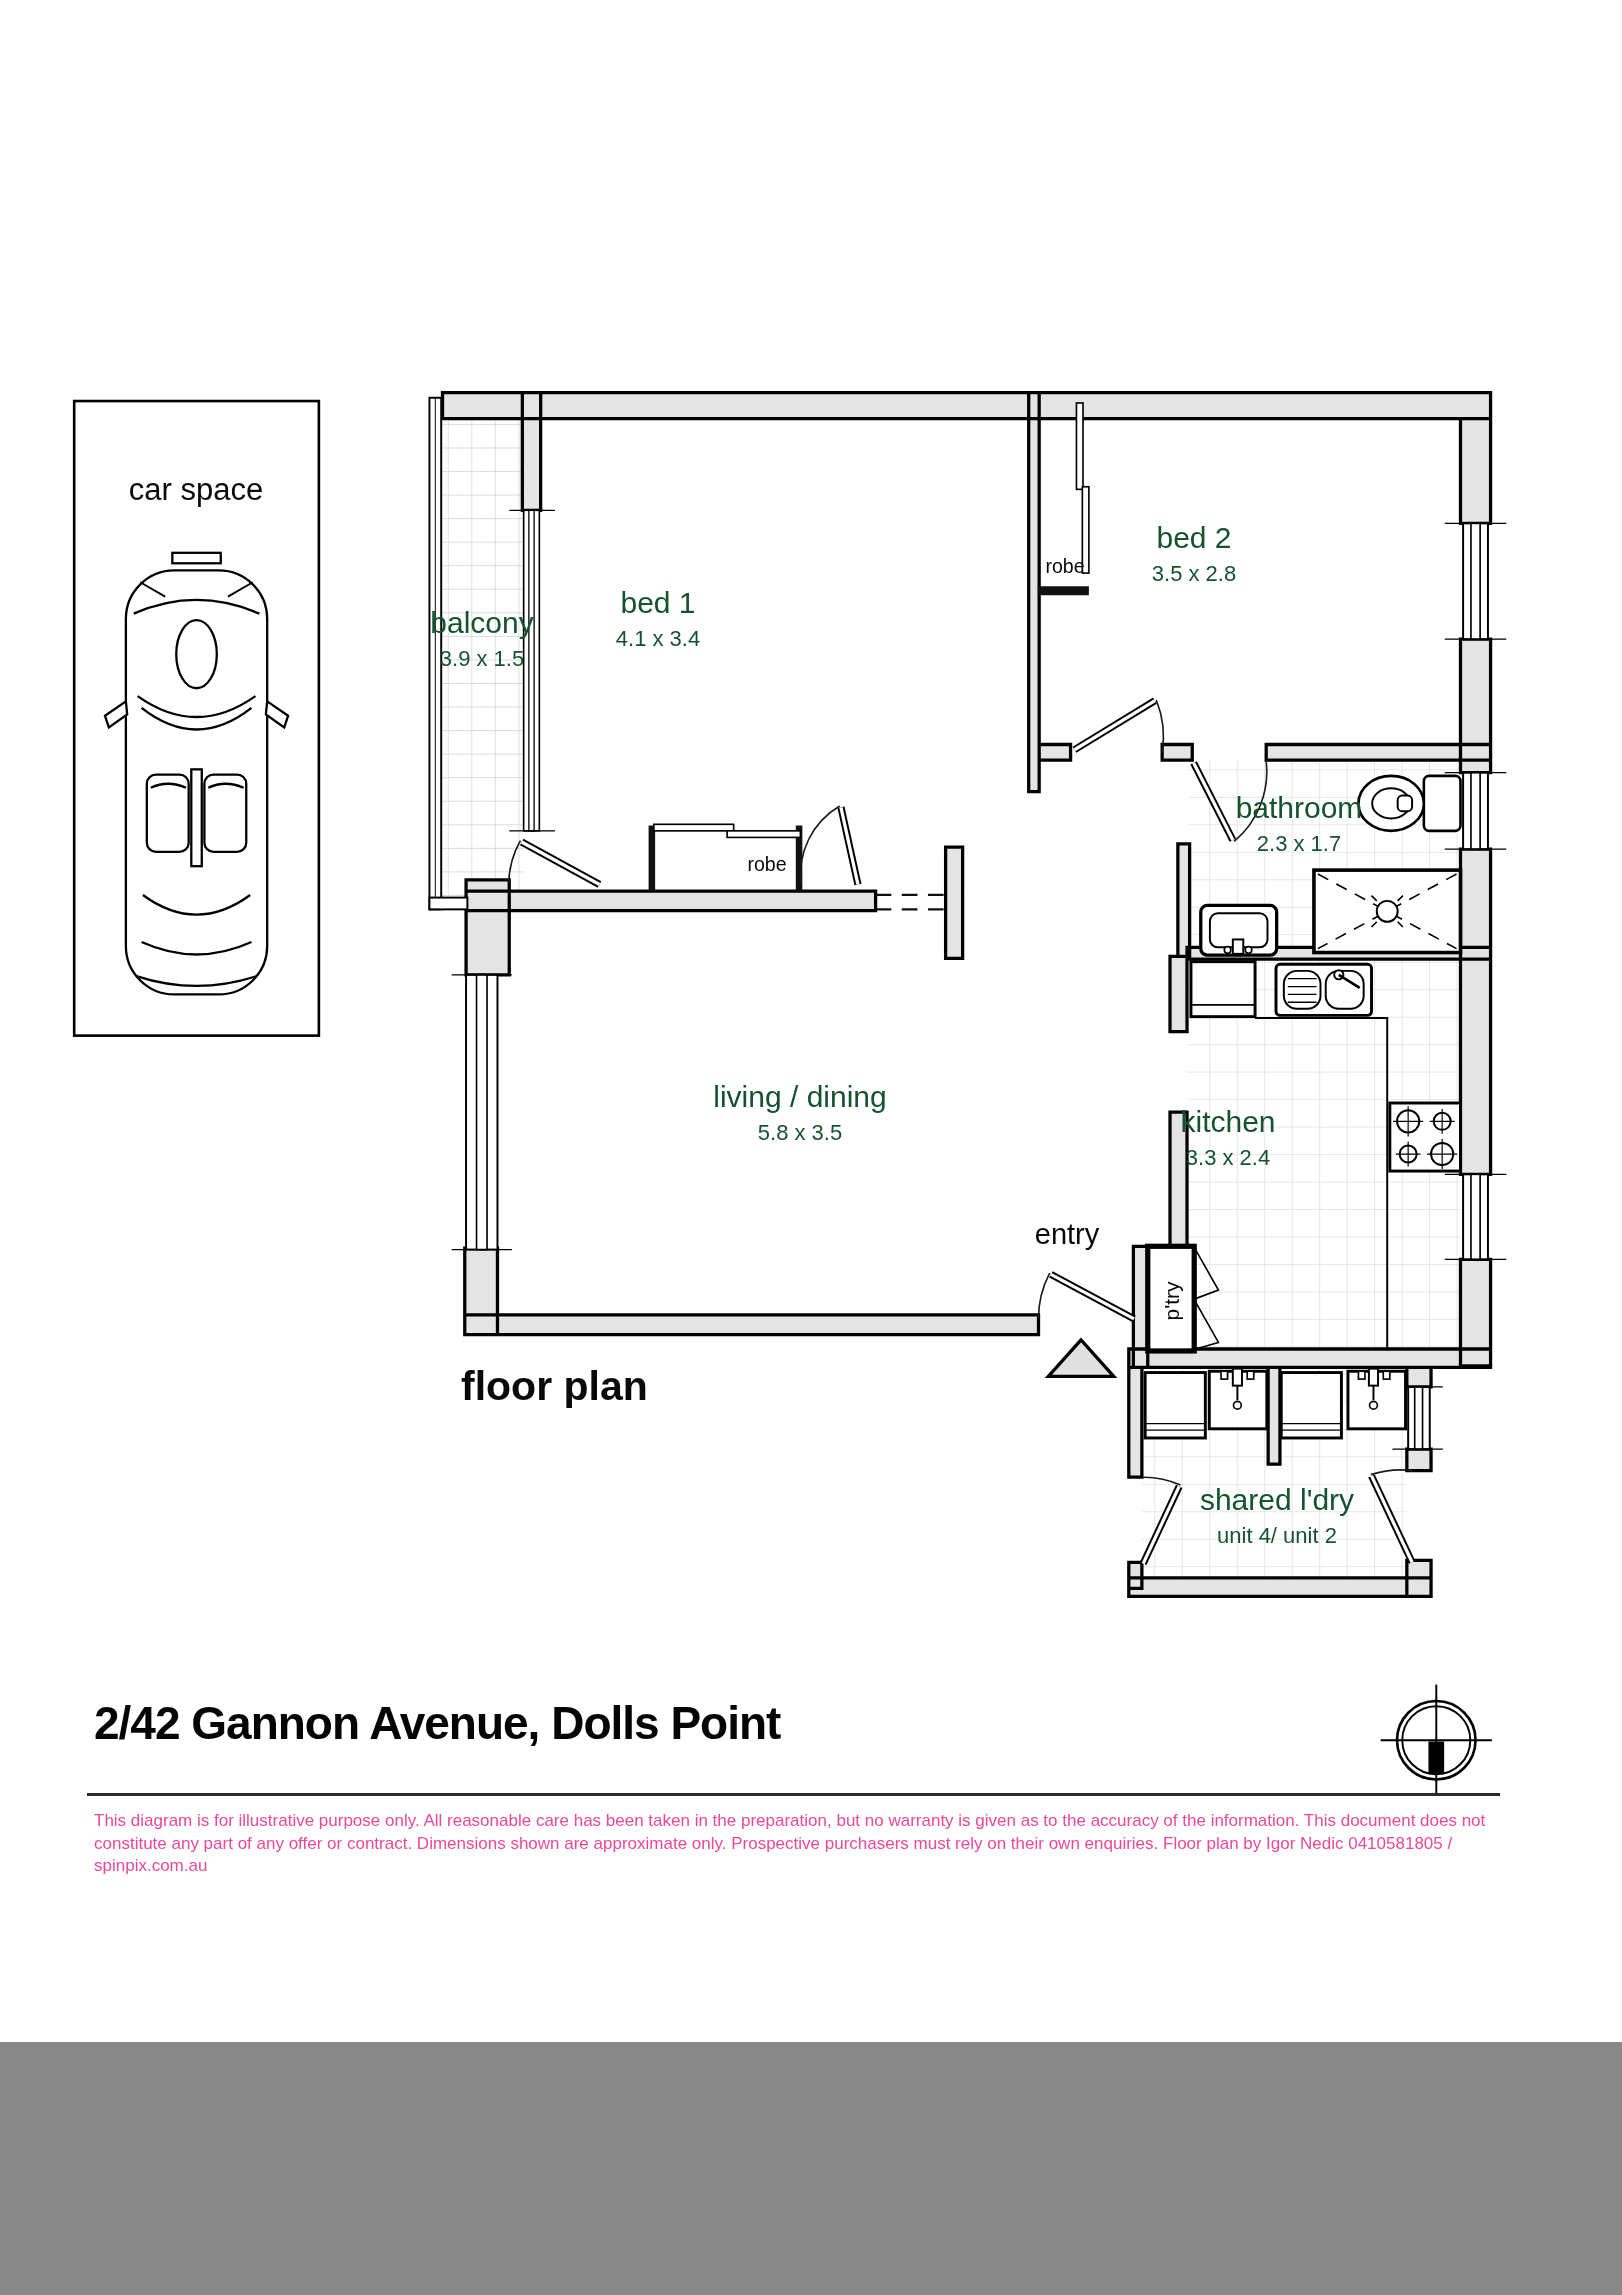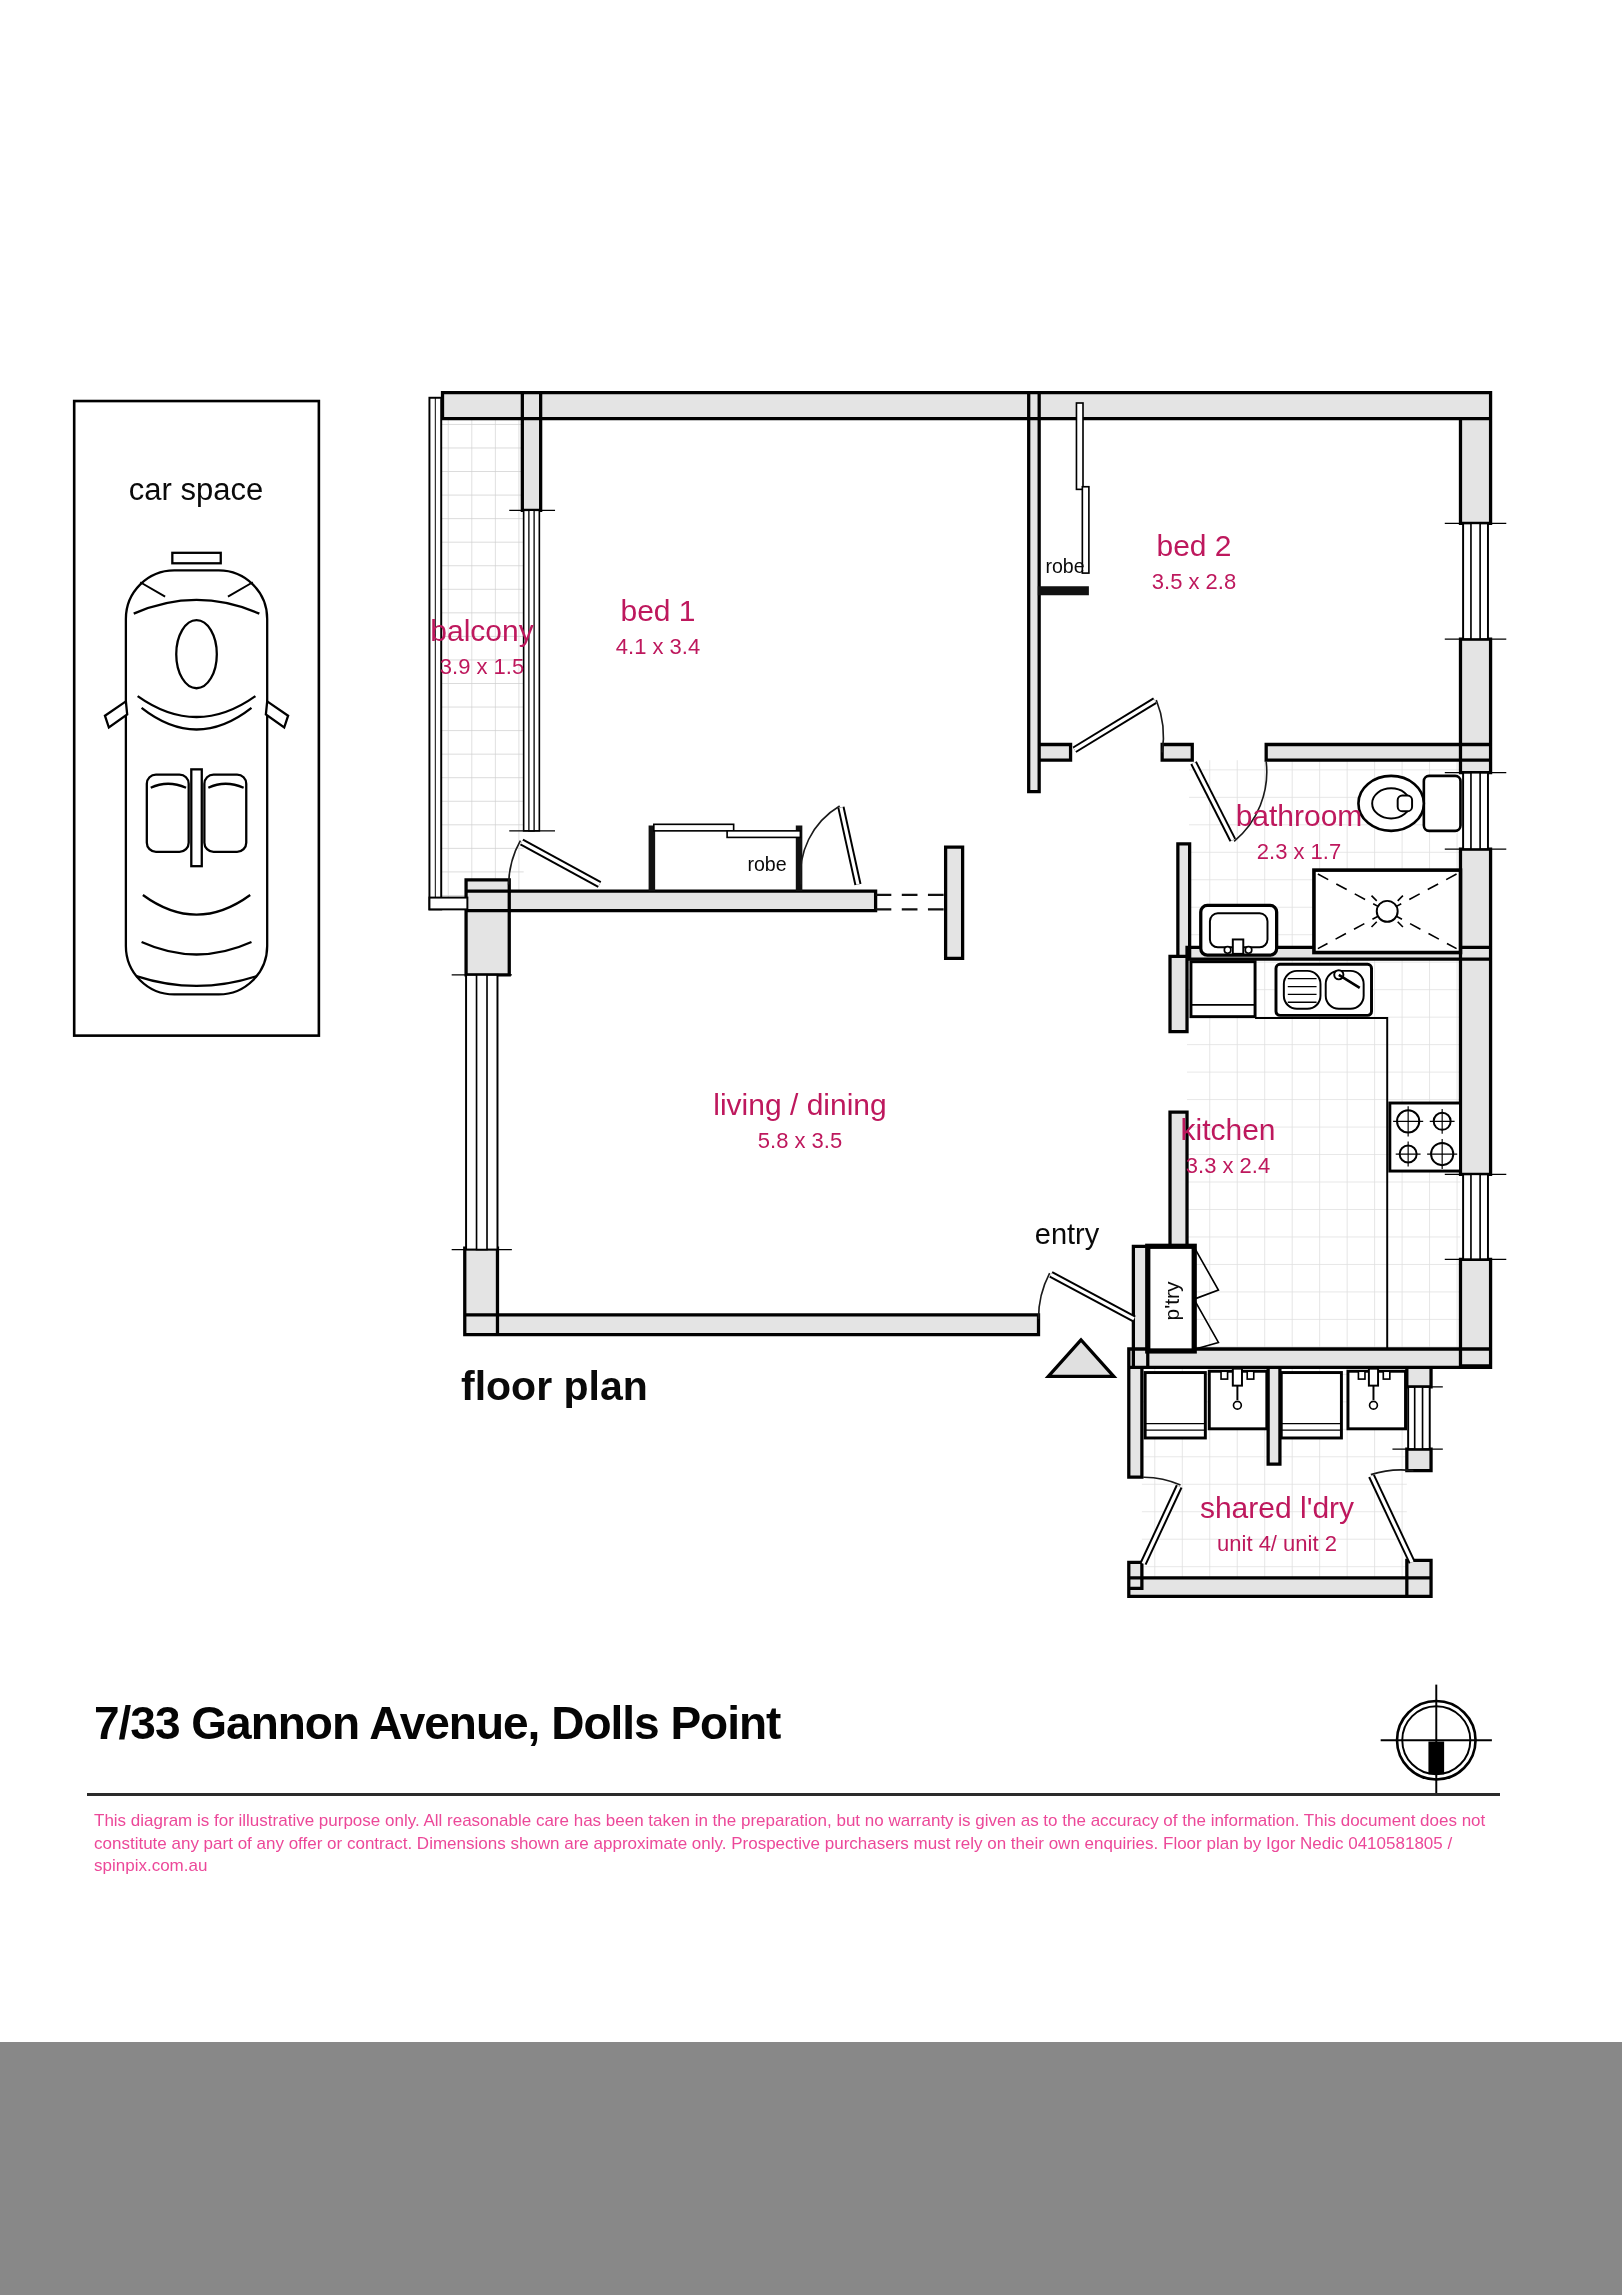--- a/index.html
+++ b/index.html
@@ -1,21 +1,21 @@
 <!DOCTYPE html>
 <html style="font-size:10.5px"><head>
 <meta charset="utf-8">
 <title>Floor Plan</title>
 <style>
   html,body{margin:0;padding:0;background:#888;}
   .canvas{position:relative;width:1623px;height:2042px;background:#ffffff;overflow:hidden;
           font-family:"Liberation Sans",sans-serif;color:#0a0a0a;}
   .plan-svg{position:absolute;left:0;top:0;}
   .lbl{position:absolute;transform:translate(-50%,-50%);text-align:center;white-space:nowrap;
-       font:400 30px/1.36 "Liberation Sans",sans-serif;color:#be185d;margin-top:8px;}
+       font:400 30px/1.36 "Liberation Sans",sans-serif;color:#14532d;}
   .lbl .dims{font-size:22px;}
   .lbl-small{position:absolute;transform:translate(-50%,-50%);font:400 19.6px/1 "Liberation Sans",sans-serif;white-space:nowrap;}
   .lbl-entry{position:absolute;transform:translate(-50%,-50%);font:400 29px/1 "Liberation Sans",sans-serif;white-space:nowrap;}
   .lbl-pantry{position:absolute;transform:translate(-50%,-50%) rotate(-90deg);font:400 21px/1 "Liberation Sans",sans-serif;white-space:nowrap;}
   .lbl-carspace{position:absolute;transform:translate(-50%,-50%);font:400 31px/1 "Liberation Sans",sans-serif;white-space:nowrap;}
   .plan-title{position:absolute;transform:translateY(-50%);font:600 41px/1 "Liberation Sans",sans-serif;white-space:nowrap;}
   .doc-title{position:absolute;font:700 46px/1 "Liberation Sans",sans-serif;letter-spacing:-1px;white-space:nowrap;color:#050505;}
   .rule{position:absolute;background:#2a2a2a;}
   .disclaimer{position:absolute;font:400 17px/1.33 "Liberation Sans",sans-serif;color:#ec4899;}
 </style>
@@ -311,18 +311,18 @@
     <div class="dims">unit 4/ unit 2</div>
   </div>
 
   <div class="lbl-small" style="left:767px;top:865px;">robe</div>
   <div class="lbl-small" style="left:1065px;top:567px;">robe</div>
   <div class="lbl-entry" style="left:1067px;top:1234px;">entry</div>
   <div class="lbl-pantry" style="left:1171px;top:1301px;">p'try</div>
 
   <div class="plan-title" style="left:461px;top:1386px;">floor plan</div>
 
-  <div class="doc-title" style="left:94px;top:1700px;">7/33 Gannon Avenue, Dolls Point</div>
+  <div class="doc-title" style="left:94px;top:1700px;">2/42 Gannon Avenue, Dolls Point</div>
   <div class="rule" style="left:87px;top:1793px;width:1413px;height:2.6px;"></div>
   <div class="disclaimer" style="left:94px;top:1810px;width:1446px;">This diagram is for illustrative purpose only. All reasonable care has been taken in the preparation, but no warranty is given as to the accuracy of the information. This document does not constitute any part of any offer or contract. Dimensions shown are approximate only. Prospective purchasers must rely on their own enquiries. Floor plan by Igor Nedic 0410581805 / spinpix.com.au</div>
 
 </div>
 
 
 </body></html>

